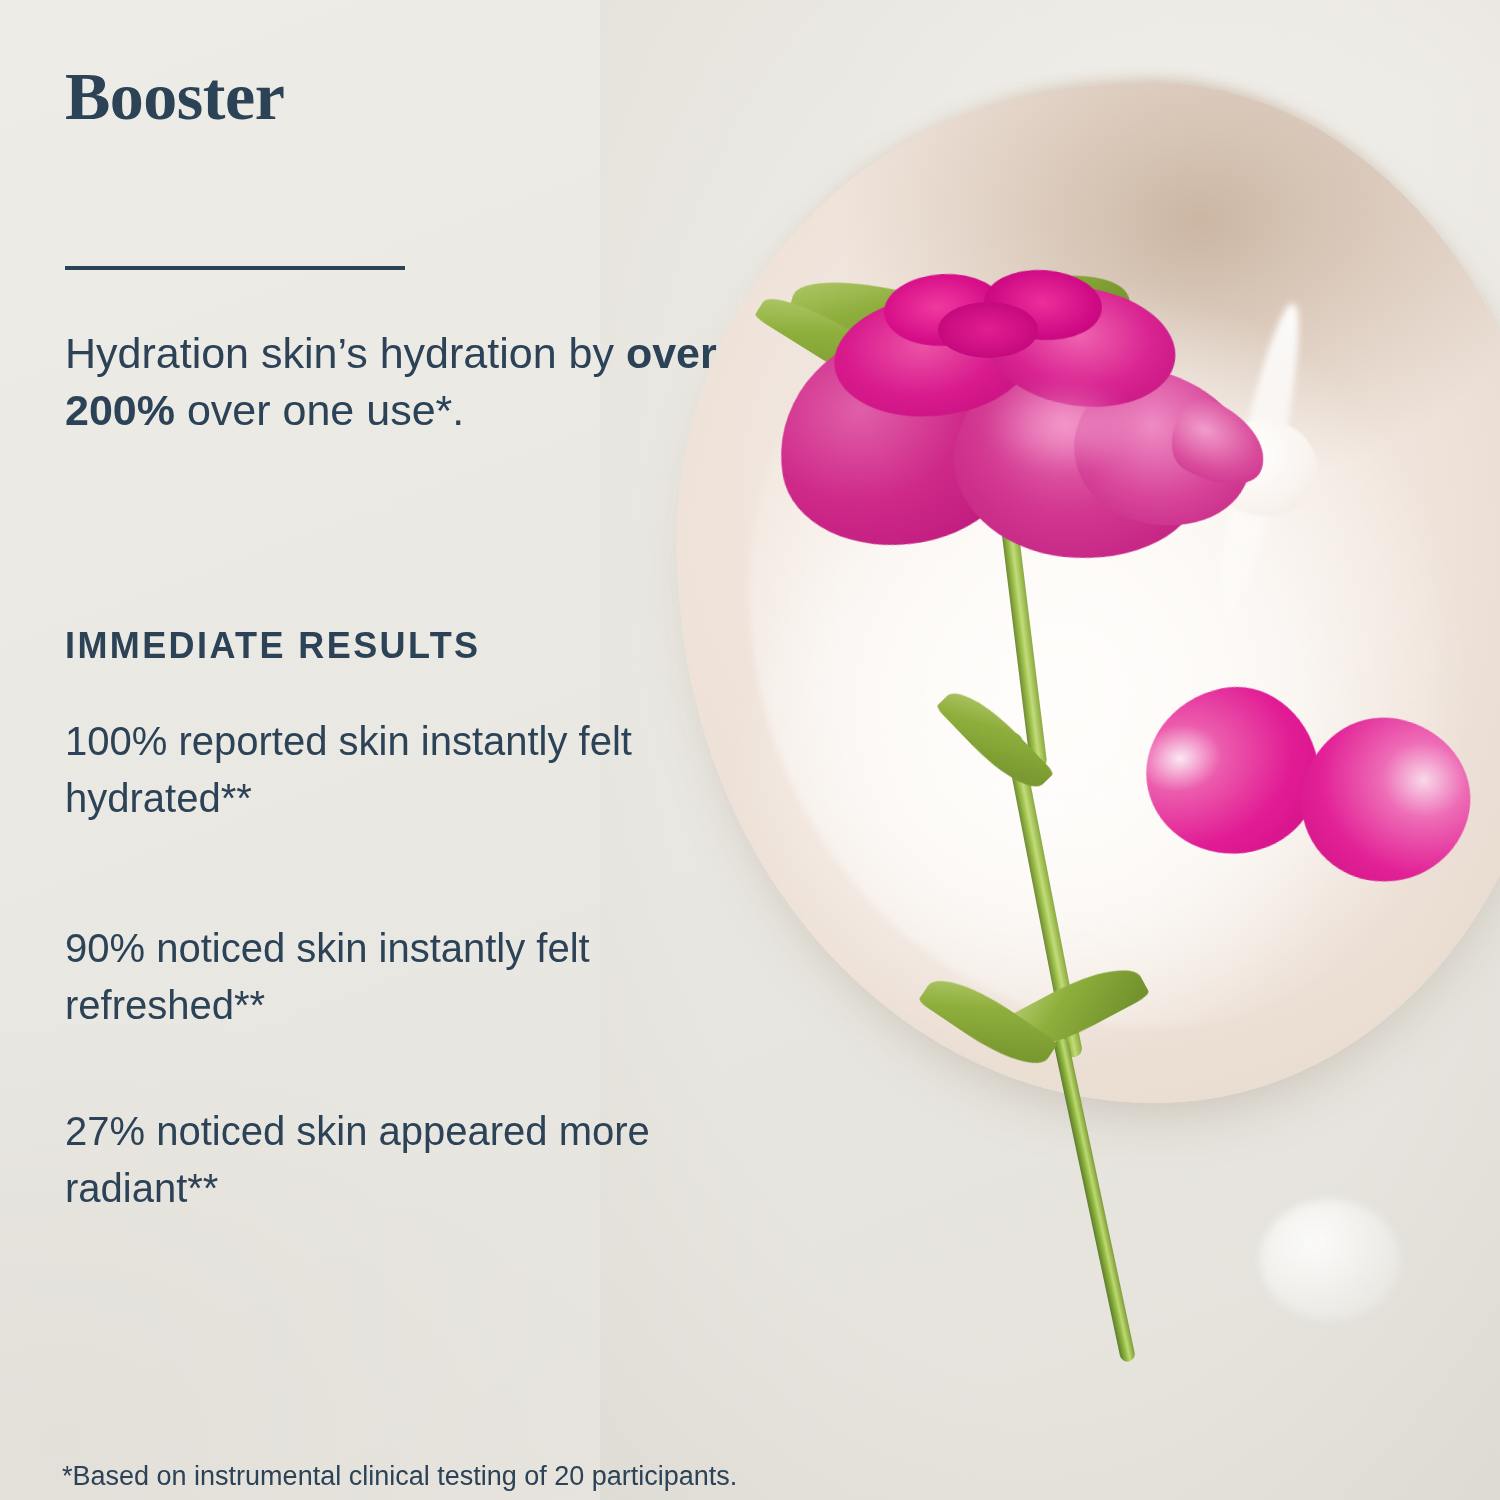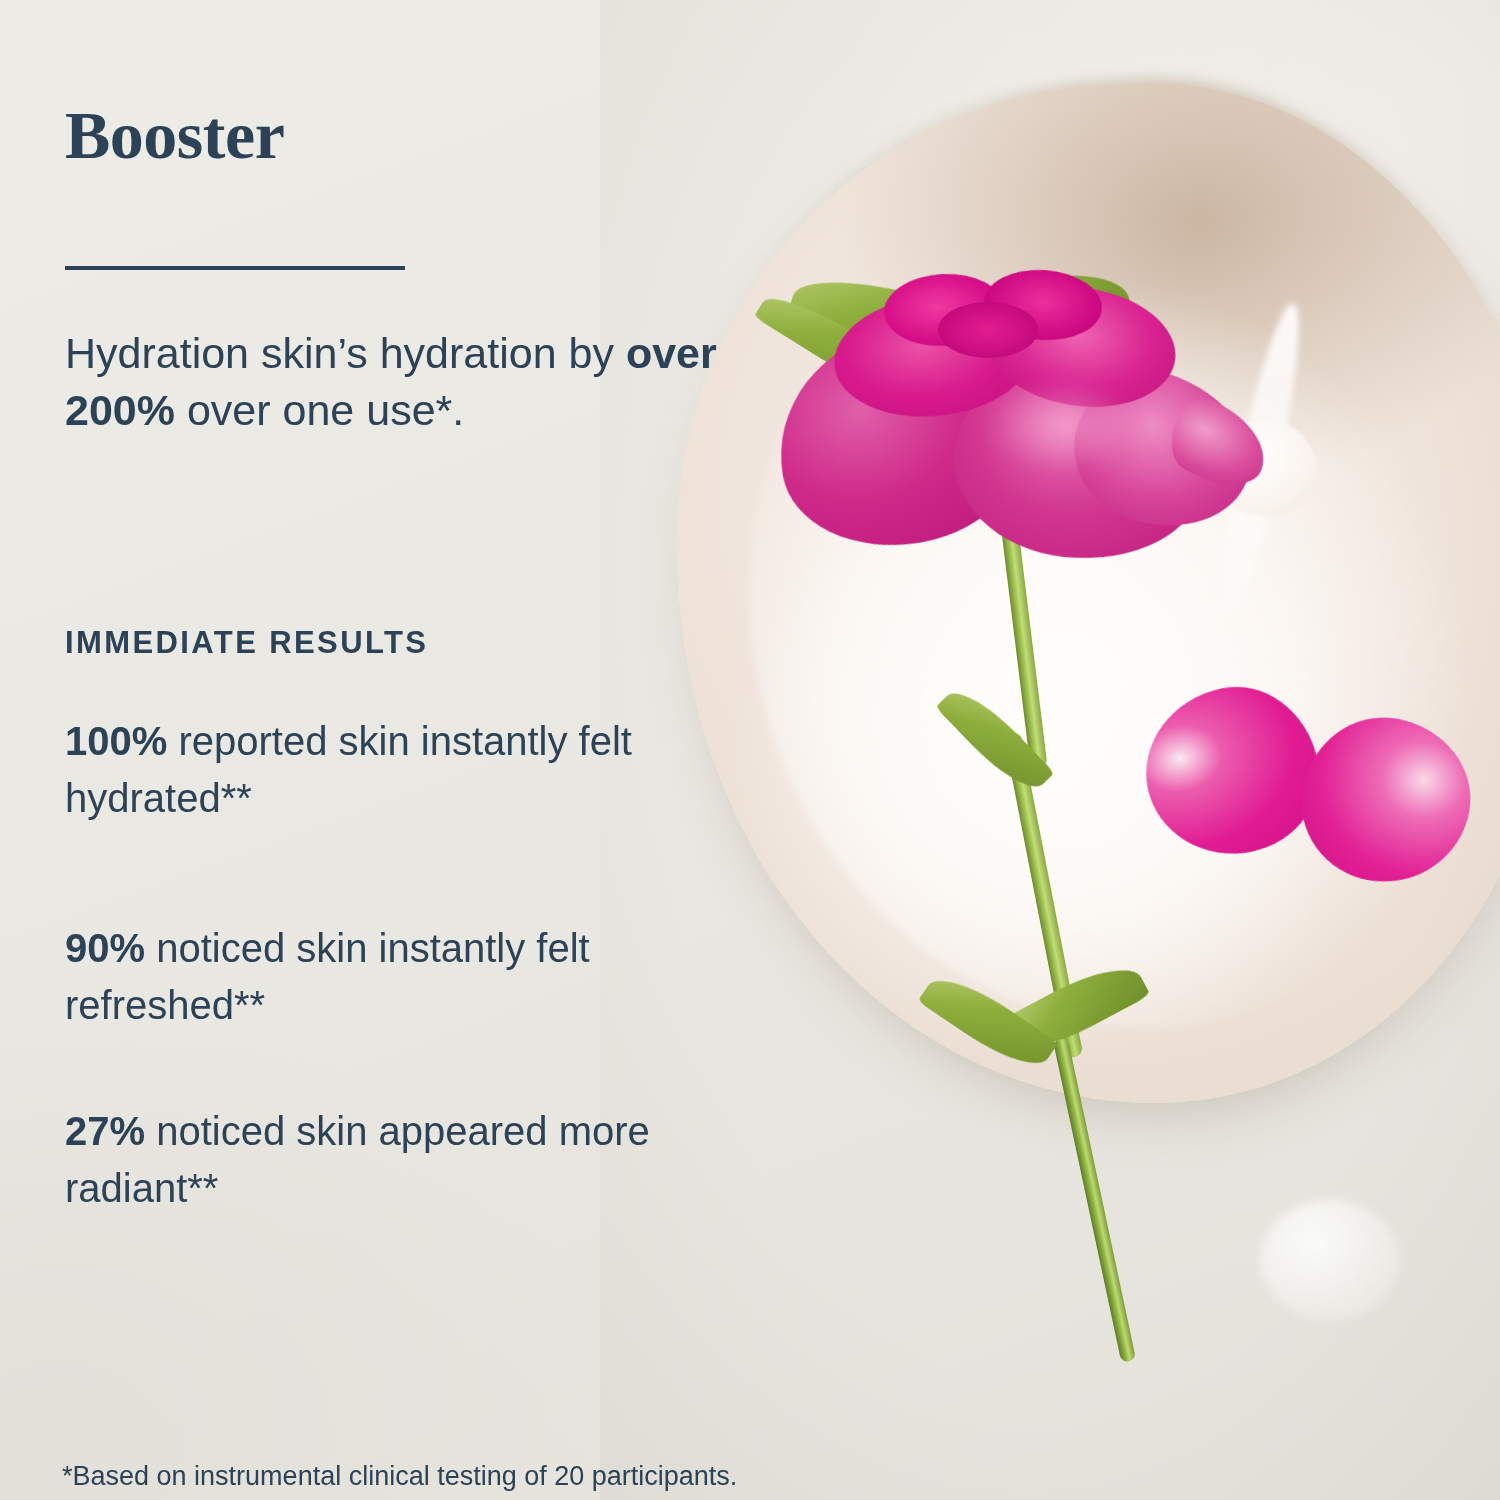--- a/index.html
+++ b/index.html
@@ -190,21 +190,21 @@
   .title {
     position:absolute;
     left:65px; top:58px;
     width:560px;
     font-family:"Liberation Serif", serif;
     font-size:68px;
     line-height:1.12;
     color:#2c4257;
     letter-spacing:-0.5px;
   }
-  .title .l2 { display:block;margin-top:39px; }
+  .title .l2 { display:block; }
 
   .rule {
     position:absolute;
     left:65px; top:266px;
     width:340px; height:4px;
     background:#2c4257;
   }
 
   .lede {
     position:absolute;
@@ -213,35 +213,35 @@
     font-size:43px;
     line-height:1.32;
     color:#2c4257;
     font-weight:400;
   }
   .lede b { font-weight:700; }
 
   .kicker {
     position:absolute;
     left:65px; top:625px;
-    font-size:31px;
+    font-size:36px;
     font-weight:700;
     letter-spacing:2.4px;
     color:#2c4257;
   }
 
   .stat {
     position:absolute;
     left:65px;
     width:700px;
     font-size:40px;
     line-height:1.42;
     color:#2c4257;
   }
-  .stat b { font-weight:700;text-align:center; }
+  .stat b { font-weight:400;text-align:center; }
   .stat.s1 { top:713px; }
   .stat.s2 { top:908px;margin-top:12px; }
   .stat.s3 { top:1103px; }
 
   .footnotes {
     position:absolute;
     left:46px; top:1378px;
     font-size:27px;
     line-height:1.46;
     color:#2c4257;

